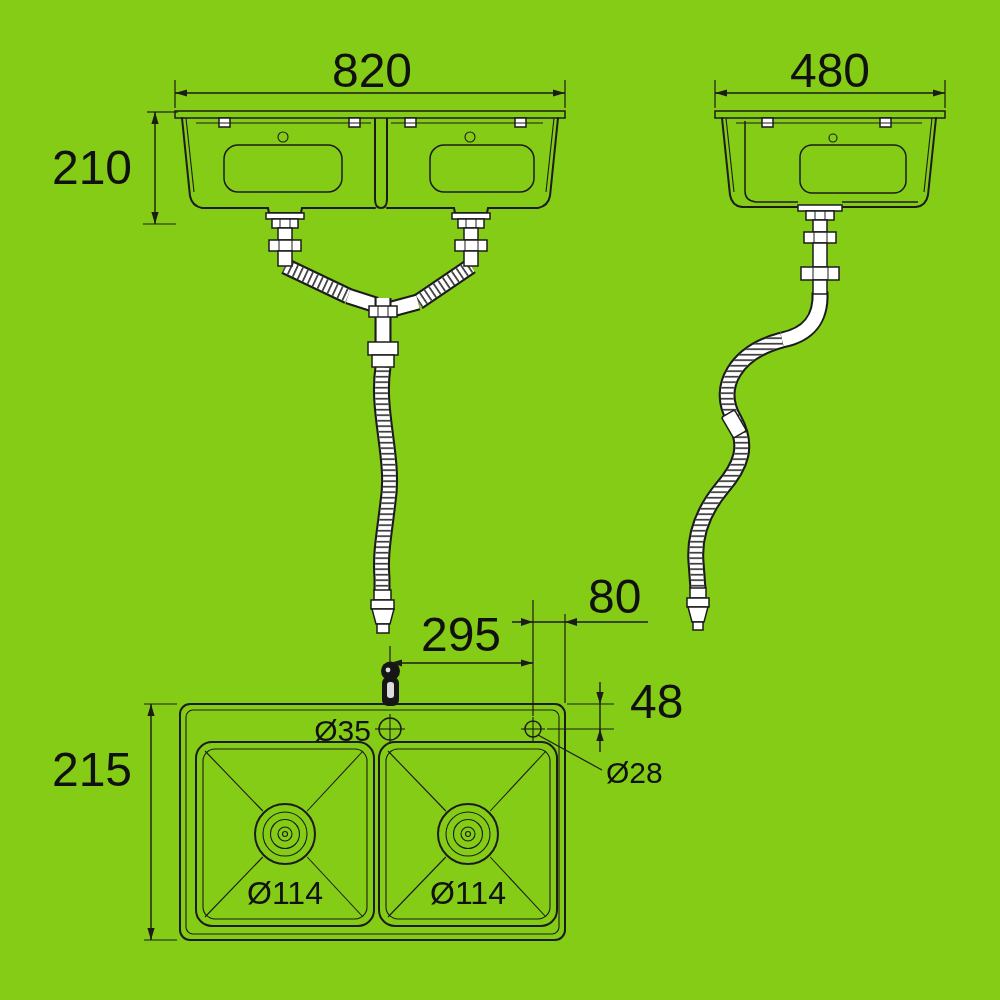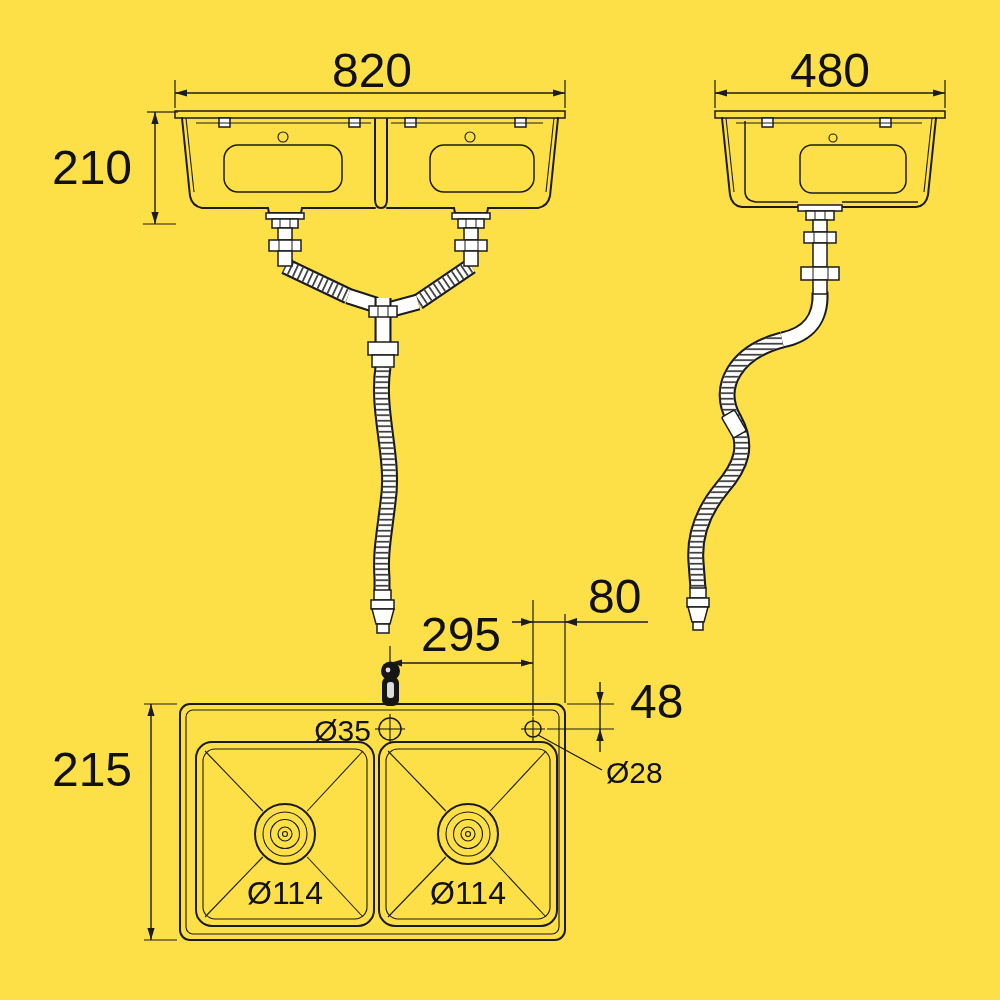--- a/index.html
+++ b/index.html
@@ -1,16 +1,16 @@
 <!DOCTYPE html>
 <html><head>
 <meta charset="utf-8">
 <style>
   html,body{margin:0;padding:0;background:#fff;}
-  .canvas{position:relative;width:1000px;height:1000px;background:#fde047;overflow:hidden;
+  .canvas{position:relative;width:1000px;height:1000px;background:#84cc16;overflow:hidden;
           font-family:"Liberation Sans",sans-serif;}
   svg{display:block;}
   
   .s2{stroke:#1c1c1c;stroke-width:2;fill:none;stroke-linecap:round;}
   .s15{stroke:#1c1c1c;stroke-width:1.5;fill:none;}
   .s1{stroke:#1c1c1c;stroke-width:1.1;fill:none;}
   .ext{stroke:#1c1c1c;stroke-width:1.2;fill:none;}
   .dim-line{stroke:#1c1c1c;stroke-width:1.4;fill:none;}
   .fit{fill:#ffffff;stroke:#1c1c1c;stroke-width:1.5;}
   .hatch{stroke:#1c1c1c;stroke-width:1;fill:none;}

